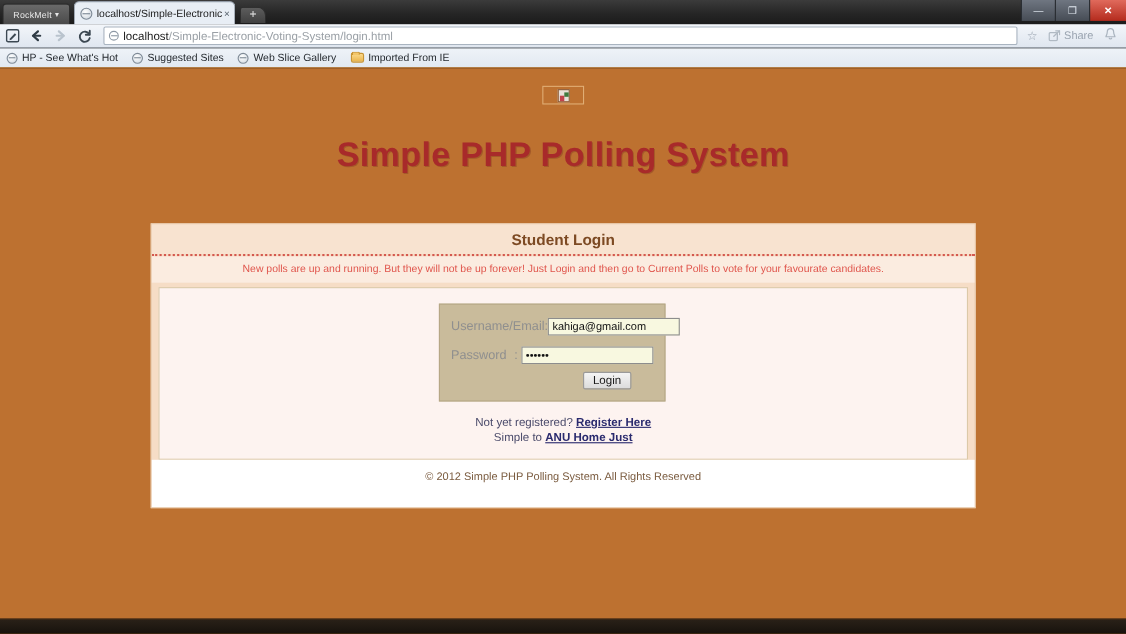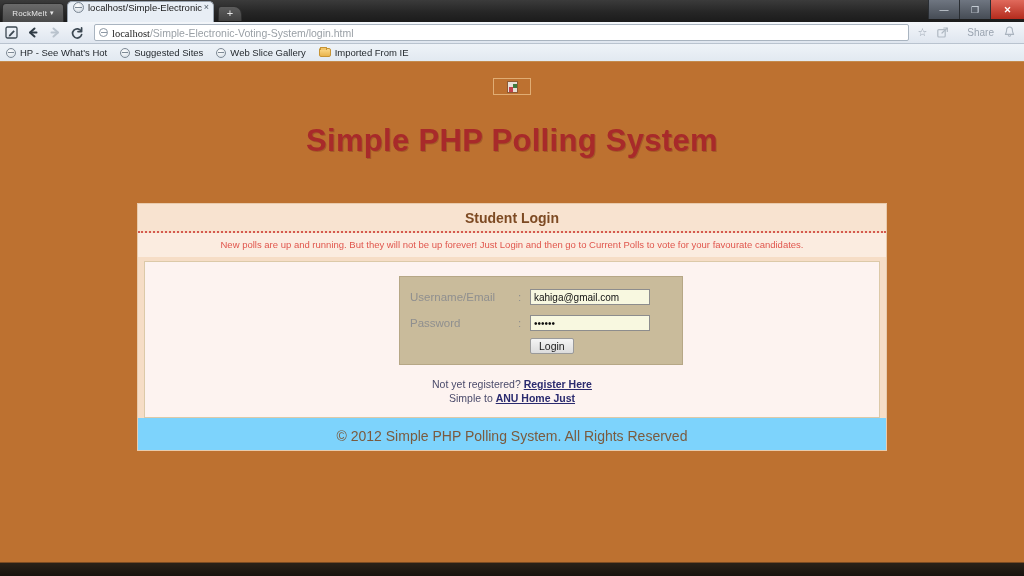--- a/index.html
+++ b/index.html
@@ -27,21 +27,21 @@
     display:flex; align-items:center; justify-content:center;
     color:#e8e8e8; font-size:8px; letter-spacing:.2px;
     border:1px solid #2c2c2c; border-bottom:none;
   }
   .tab-rockmelt .caret { margin-left:3px; font-size:7px; }
 
   .tab-active {
     position:relative; height:21px; width:147px; margin-left:3px;
     background:#e8eef5;
     border-radius:5px 5px 0 0;
-    display:flex; align-items:flex-start; padding:0 4px 0 5px;
+    display:flex; align-items:center; padding:0 4px 0 5px;
     border:1px solid #9aa4b0; border-bottom:none;
   }
   .tab-favicon {
     width:11px; height:11px; border-radius:50%;
     border:1.4px solid #7b8794; flex:0 0 auto; margin-right:4px;
     background:radial-gradient(circle at 40% 35%, #fff, #c9d2db);
     position:relative;
   }
   .tab-favicon::after{
     content:""; position:absolute; left:1px; top:4px; width:7px; height:1px; background:#7b8794;
@@ -81,23 +81,23 @@
     flex:1 1 auto; height:17px; margin:0 4px 0 6px;
     background:#fff; border:1px solid #a9b4c0; border-radius:2px;
     display:flex; align-items:center; padding:0 4px;
   }
   .url-globe {
     width:9px; height:9px; border-radius:50%; border:1.3px solid #8d98a4;
     margin-right:4px; flex:0 0 auto; position:relative; background:#fff;
   }
   .url-globe::after{content:"";position:absolute;left:0.5px;top:3px;width:6px;height:1px;background:#8d98a4;}
   .url-text { font-size:10.5px; color:#9aa0a6; white-space:nowrap; }
-  .url-text .host { color:#1a1a1a;font-family:Liberation Serif, serif; }
+  .url-text .host { color:#1a1a1a; }
   .star { font-size:11px; color:#9aa4b0; padding:0 4px; }
-  .share { display:flex; align-items:center; gap:19px; font-size:10px; color:#9aa4b0; padding:0 6px; }
+  .share { display:flex; align-items:center; gap:3px; font-size:10px; color:#9aa4b0; padding:0 6px; }
   .bellbtn { padding:0 9px 0 4px; font-size:11px; color:#9aa4b0; }
 
   .bookmarks {
     position:absolute; left:0; top:44px; width:1024px; height:18px;
     background:linear-gradient(to bottom,#eef3f8,#e2e9f1);
     border-bottom:1px solid #c48a4c;
     display:flex; align-items:center; padding-left:6px; gap:13px;
   }
   .bm { display:flex; align-items:center; gap:4px; font-size:9.5px; color:#24292e; white-space:nowrap; }
   .bm-globe {
@@ -158,21 +158,21 @@
     white-space:nowrap;
   }
 
   .form-card {
     margin:4px 6px 0; background:#fdf3f0;
     border:1px solid #dcc9a8;
     padding:14px 0 10px;
     min-height:112px;
   }
   .formbox {
-    width:284px; margin:0 auto 0; margin-left:254px;
+    width:206px; margin:0 auto 0; margin-left:254px;
     background:#c9bb9b; border:1px solid #b6a786;
     padding:9px 10px 10px 10px;
   }
   .frow { display:flex; align-items:center; height:22px; margin-bottom:4px; }
   .flabel { width:108px; font-size:11.5px; color:#8f8f8f; }
   .fcolon { width:12px; font-size:11.5px; color:#8f8f8f; }
   .finput {
     width:120px; height:16px; background:#f8f8e0;
     border:1px solid #8d8d8d;
     font-family:"Liberation Sans", sans-serif; font-size:10px; color:#111;
@@ -184,22 +184,22 @@
     background:linear-gradient(to bottom,#f4f4f4,#dcdcdc);
     border:1px solid #9a9a9a; border-radius:2px;
     font-family:"Liberation Sans", sans-serif; font-size:10.5px; color:#1a1a1a;
     padding:1px 8px; cursor:pointer;
   }
 
   .links { text-align:center; padding:12px 0 2px; font-size:10.5px; color:#4b4b6b; line-height:14px; }
   .links a { color:#2a2a6e; font-weight:bold; text-decoration:underline;text-align:right; }
 
   .copyright {
-    text-align:center; font-size:14px; color:#7a5b3f;
-    padding:10px 0 6px; background:#7dd3fc;
+    text-align:center; font-size:10px; color:#7a5b3f;
+    padding:10px 0 22px; background:#ffffff;
   }
 
   
   .taskbar {
     position:absolute; left:0; top:562px; width:1024px; height:14px;
     background:linear-gradient(to bottom,#2a2118,#17120d);
     border-top:1px solid #7a4a22;
   }
 </style>
 </head>

